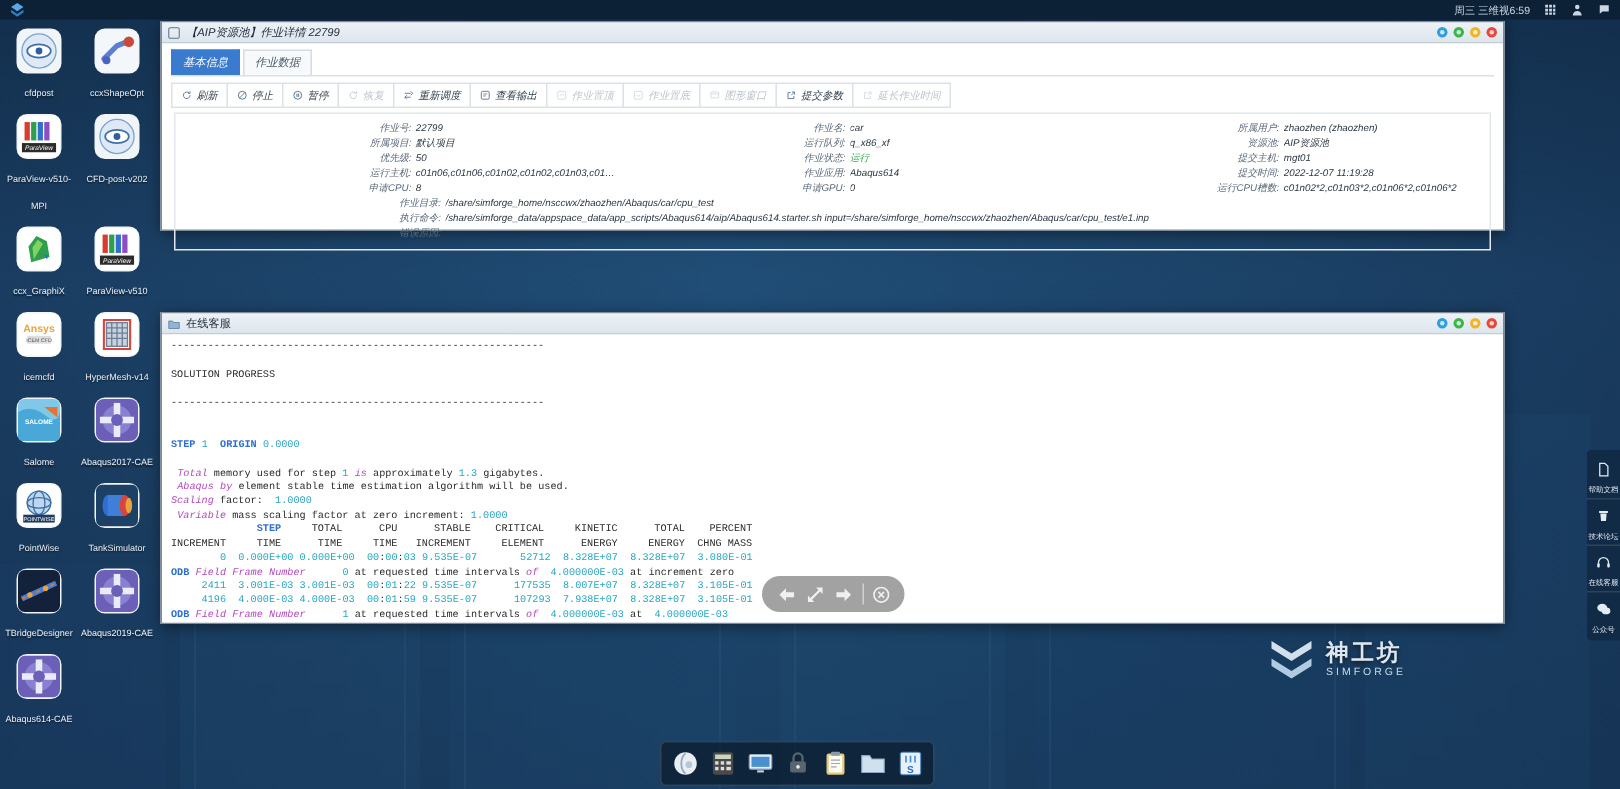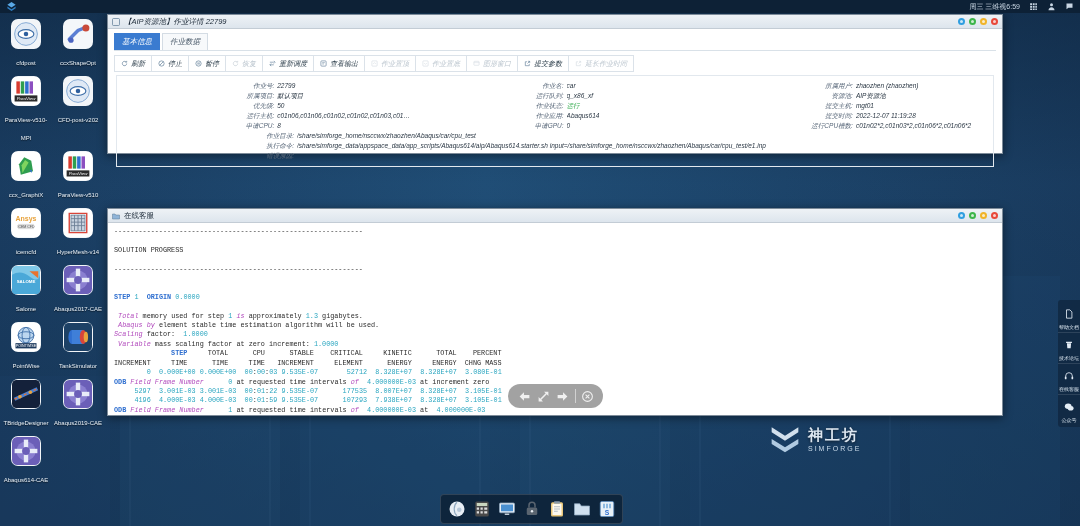--- a/index.html
+++ b/index.html
@@ -114,21 +114,21 @@
     position:absolute; right:0; top:300px; width:22px; z-index:45;
     background:rgba(16,40,66,.85); border-radius:3px 0 0 3px;
     padding:2px 0; display:flex; flex-direction:column;
   }
   .rd-item { padding:3px 0 2px; text-align:center; cursor:pointer; border-bottom:1px solid rgba(255,255,255,.12); }
   .rd-item:last-child { border-bottom:none; }
   .rd-item .cap { font-size:5px; color:#dbe6f0; line-height:6px; display:block; margin-top:1px; }
   .rd-item svg { fill:#e3ecf5; }
   
   #brand {
-    position:absolute; left:768px; top:424px; z-index:10;
+    position:absolute; left:844px; top:424px; z-index:10;
     display:flex; align-items:center; gap:6px; opacity:.95;
   }
   #brand .bt { font-size:15px; letter-spacing:2px; color:#e8f0f8; font-weight:bold; text-shadow:0 1px 3px rgba(0,0,0,.6); }
   #brand .bs { font-size:7px; letter-spacing:2px; color:#cfe0ef; }
   
   #taskbar {
     position:absolute; left:440px; bottom:2px; height:30px; z-index:55;
     background:rgba(10,26,44,.72); border:1px solid rgba(255,255,255,.14);
     border-radius:4px; display:flex; align-items:center; gap:4px; padding:0 5px;
   }
@@ -579,21 +579,21 @@
 <span class="c-id">STEP</span> <span class="c-num">1</span>  <span class="c-id">ORIGIN</span> <span class="c-num">0.0000</span>
 
  <span class="c-kw">Total</span> memory used for step <span class="c-num">1</span> <span class="c-kw">is</span> approximately <span class="c-num">1.3</span> gigabytes.
  <span class="c-kw">Abaqus</span> <span class="c-kw">by</span> element stable time estimation algorithm will be used.
 <span class="c-kw">Scaling</span> factor:  <span class="c-num">1.0000</span>
  <span class="c-kw">Variable</span> mass scaling factor at zero increment: <span class="c-num">1.0000</span>
               <span class="c-id">STEP</span>     TOTAL      CPU      STABLE    CRITICAL     KINETIC      TOTAL    PERCENT
 INCREMENT     TIME      TIME     TIME   INCREMENT     ELEMENT      ENERGY     ENERGY  CHNG MASS
         <span class="c-num">0</span>  <span class="c-num">0.000E+00</span> <span class="c-num">0.000E+00</span>  <span class="c-num">00</span>:<span class="c-num">00</span>:<span class="c-num">03</span> <span class="c-num">9.535E-07</span>       <span class="c-num">52712</span>  <span class="c-num">8.328E+07</span>  <span class="c-num">8.328E+07</span>  <span class="c-num">3.080E-01</span>
 <span class="c-id">ODB</span> <span class="c-kw">Field</span> <span class="c-kw">Frame</span> <span class="c-kw">Number</span>      <span class="c-num">0</span> at requested time intervals <span class="c-kw">of</span>  <span class="c-num">4.000000E-03</span> at increment zero
-     <span class="c-num">5297</span>  <span class="c-num">3.001E-03</span> <span class="c-num">3.001E-03</span>  <span class="c-num">00</span>:<span class="c-num">01</span>:<span class="c-num">22</span> <span class="c-num">9.535E-07</span>      <span class="c-num">177535</span>  <span class="c-num">8.007E+07</span>  <span class="c-num">8.328E+07</span>  <span class="c-num">3.105E-01</span>
+     <span class="c-num">2411</span>  <span class="c-num">3.001E-03</span> <span class="c-num">3.001E-03</span>  <span class="c-num">00</span>:<span class="c-num">01</span>:<span class="c-num">22</span> <span class="c-num">9.535E-07</span>      <span class="c-num">177535</span>  <span class="c-num">8.007E+07</span>  <span class="c-num">8.328E+07</span>  <span class="c-num">3.105E-01</span>
      <span class="c-num">4196</span>  <span class="c-num">4.000E-03</span> <span class="c-num">4.000E-03</span>  <span class="c-num">00</span>:<span class="c-num">01</span>:<span class="c-num">59</span> <span class="c-num">9.535E-07</span>      <span class="c-num">107293</span>  <span class="c-num">7.938E+07</span>  <span class="c-num">8.328E+07</span>  <span class="c-num">3.105E-01</span>
 <span class="c-id">ODB</span> <span class="c-kw">Field</span> <span class="c-kw">Frame</span> <span class="c-kw">Number</span>      <span class="c-num">1</span> at requested time intervals <span class="c-kw">of</span>  <span class="c-num">4.000000E-03</span> at  <span class="c-num">4.000000E-03</span></pre>
   </div>
 </div>
 
 <div id="floatnav">
   <svg width="15" height="13" viewBox="0 0 24 24">
       <path d="M11 4 L3 12 L11 20 V15 H21 V9 H11 Z"></path>
     </svg>
   <svg width="13" height="13" viewBox="0 0 24 24">

